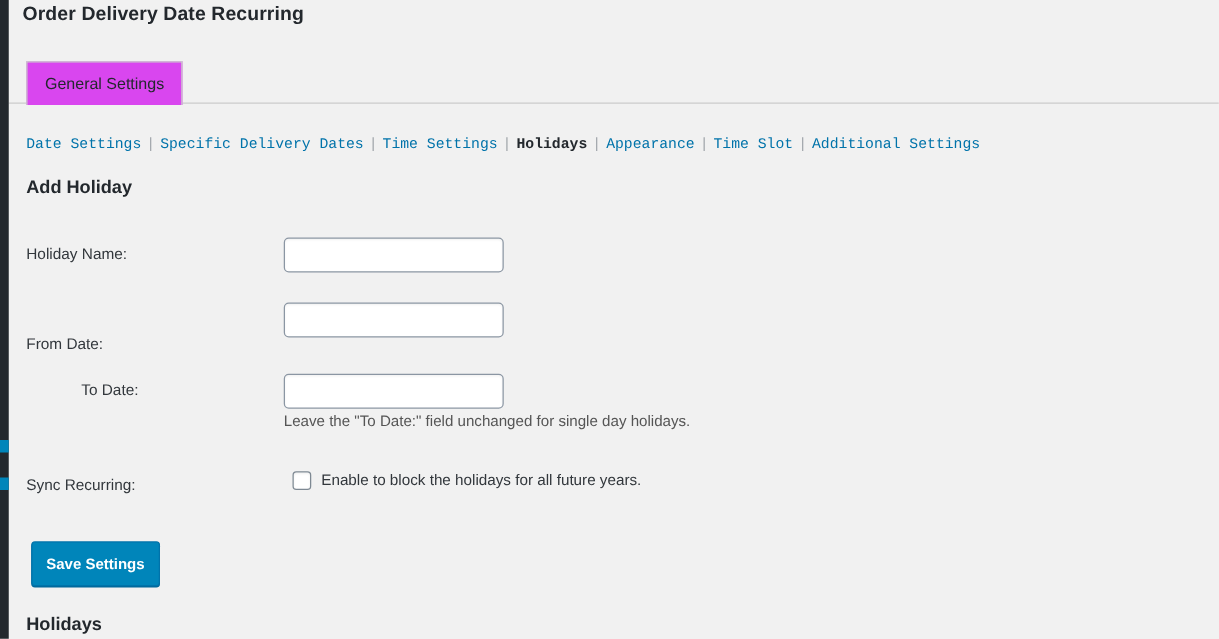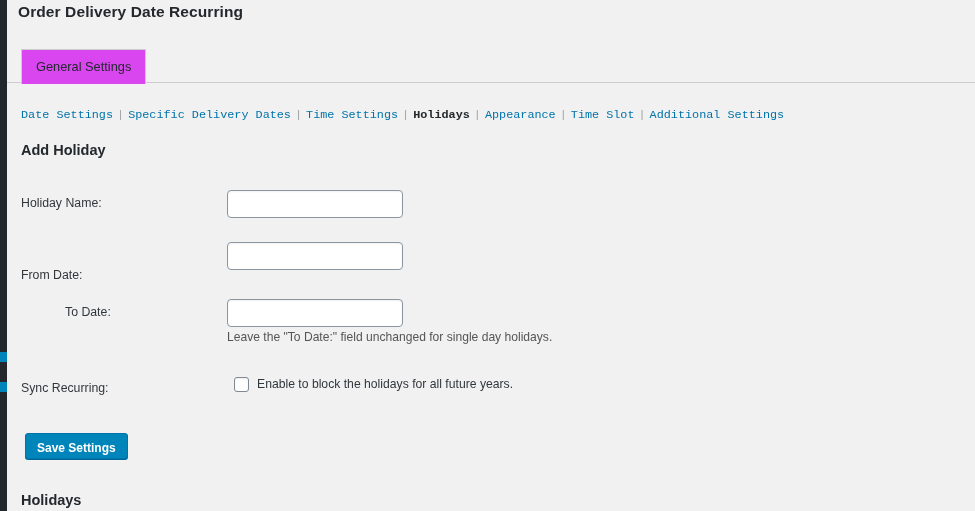--- a/index.html
+++ b/index.html
@@ -219,21 +219,21 @@
     color: #32373c;
     white-space: nowrap;
     cursor: pointer;
   }
 
   
   #save-settings-button {
     position: absolute;
     left: 18px;
     top: 433px;
-    height: 26px;
+    height: 36px;
     padding: 0 11px;
     background: #0085ba;
     border: 1px solid #0073aa;
     border-radius: 3px;
     color: #fff;
     font-family: "Liberation Sans", sans-serif;
     font-size: 12px;
     font-weight: bold;
     cursor: pointer;
     box-shadow: 0 1px 0 #006799;

